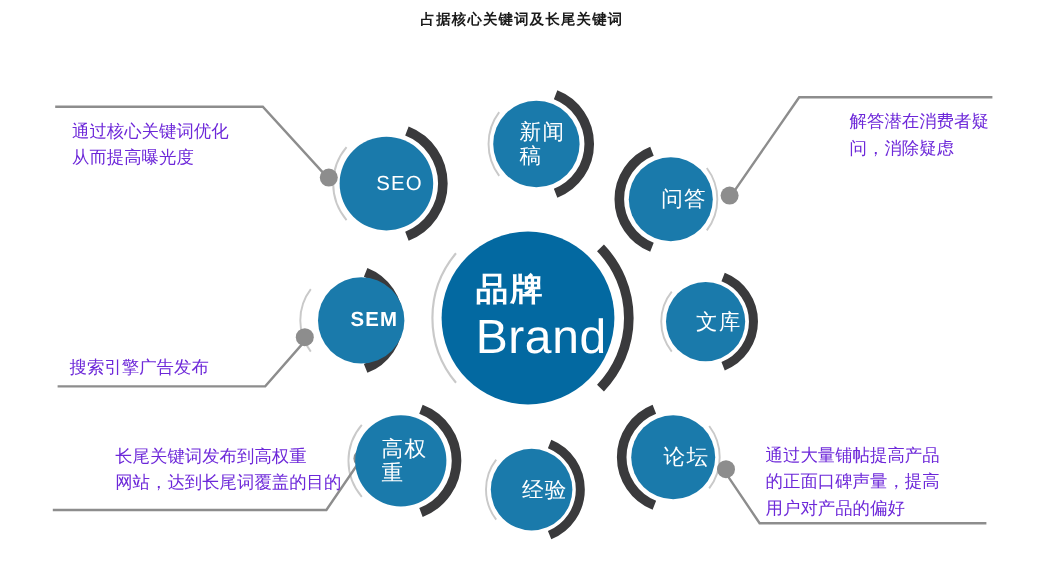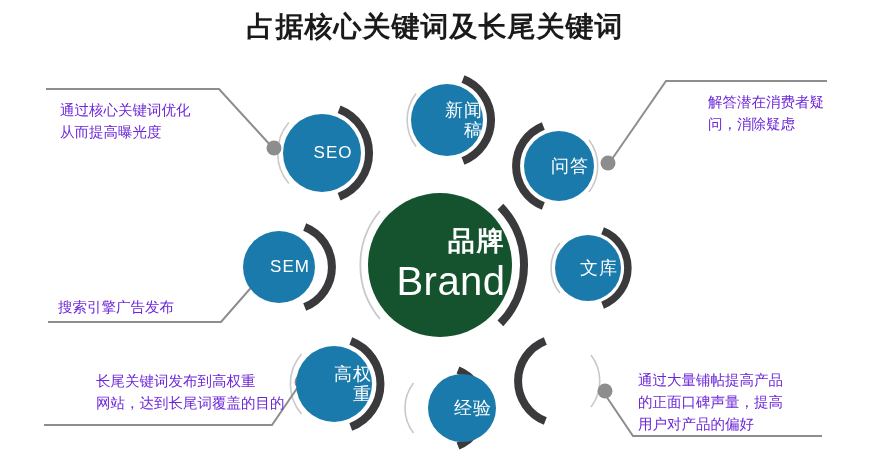--- a/index.html
+++ b/index.html
@@ -9,45 +9,45 @@
     background:#ffffff;
     font-family:"Liberation Sans","DejaVu Sans",sans-serif;
     overflow:hidden;
   }
   #stage{position:relative;width:870px;height:472px;background:#fff;}
 
   
   .title{
     position:absolute;left:0;top:8px;width:870px;
     text-align:center;
-    font-size:28px;font-weight:bold;color:#1a1a1a;
+    font-size:12px;font-weight:bold;color:#1a1a1a;
     letter-spacing:1px;
     white-space:nowrap;
   }
 
   
   #wires{position:absolute;left:0;top:0;width:870px;height:472px;}
 
   
   .node{
     position:absolute;
     border-radius:50%;
     background:#1a7aab;
     color:#ffffff;
     display:flex;align-items:center;justify-content:center;
-    text-align:right;
+    text-align:left;
     line-height:1.12;
     box-sizing:border-box;
     z-index:3;
     padding-left:22px;
   }
   .node .lbl{display:block;}
 
   .node.center{
-    background:#14532d;
+    background:#0369a1;
     font-weight:normal;
   }
   .node.center .cn{font-size:27px;font-weight:bold;letter-spacing:2px;display:block;}
   .node.center .en{font-size:40px;display:block;margin-top:2px;letter-spacing:0.5px;}
 
   .node.sat{font-size:17px;letter-spacing:1px;}
   .node.sat.lat{font-size:18px;}
 
   
   .callout{
@@ -130,30 +130,33 @@
   </div>
 
   <div class="node sat lat" style="left:524px;top:131px;width:70px;height:70px;">
     <span class="lbl">问答</span>
   </div>
 
   <div class="node sat lat" style="left:555px;top:235px;width:66px;height:66px;">
     <span class="lbl">文库</span>
   </div>
 
+  <div class="node sat lat" style="left:526px;top:346px;width:70px;height:70px;">
+    <span class="lbl">论坛</span>
+  </div>
 
-  <div class="node sat lat" style="left:428px;top:374px;width:68px;height:68px;">
+  <div class="node sat lat" style="left:409px;top:374px;width:68px;height:68px;">
     <span class="lbl">经验</span>
   </div>
 
   <div class="node sat lat" style="left:296px;top:346px;width:76px;height:76px;">
     <span class="lbl">高权重</span>
   </div>
 
-  <div class="node sat" style="left:243px;top:231px;width:72px;height:72px;">
+  <div class="node sat" style="left:265px;top:231px;width:72px;height:72px;font-weight:bold;">
     <span class="lbl">SEM</span>
   </div>
 
   <div class="callout" style="left:60px;top:100px;width:230px;">通过核心关键词优化
 从而提高曝光度</div>
 
   <div class="callout" style="left:672px;top:92px;width:190px;margin-left:36px;">解答潜在消费者疑
 问，消除疑虑</div>
 
   <div class="callout" style="left:58px;top:297px;width:220px;">搜索引擎广告发布</div>

